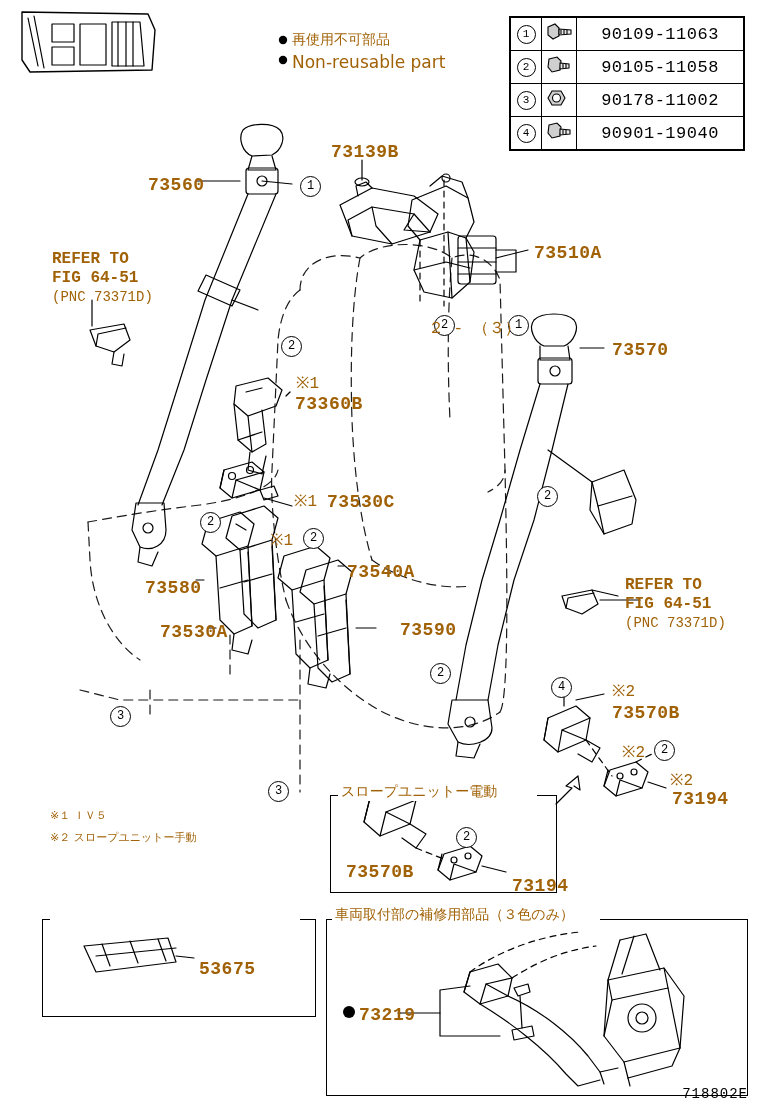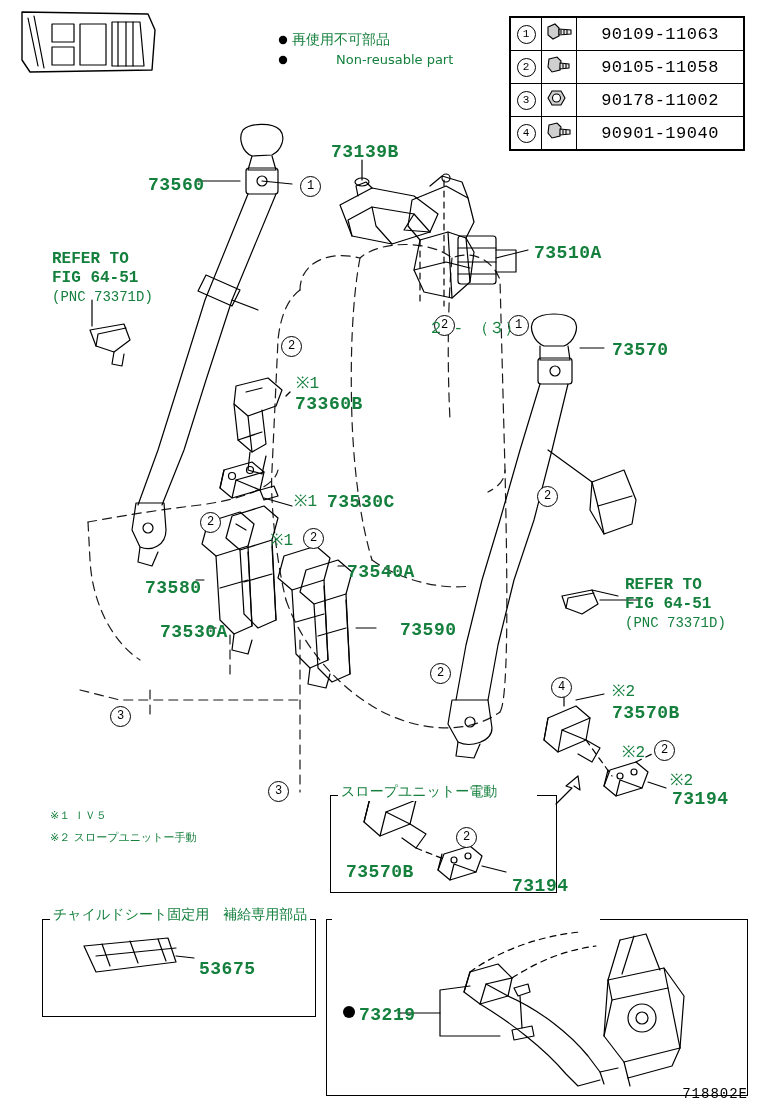--- a/index.html
+++ b/index.html
@@ -25,21 +25,21 @@
     left: 0; top: 0;
     width: 760px;
     height: 1112px;
   }
   .lbl {
     position: absolute;
     white-space: nowrap;
     font-family: "Liberation Mono", "DejaVu Sans Mono", monospace;
     font-size: 17px;
     letter-spacing: 0px;
-    color: #15803d;
+    color: #a16207;
   }
   .lbl.part {
     font-size: 18px;
     font-weight: bold;
     letter-spacing: 0.5px;
   }
   .lbl.jp {
     font-family: "DejaVu Sans", sans-serif;
     font-size: 14px;
     font-weight: normal;
@@ -442,21 +442,21 @@
               <path d="M19 10 L19 14 M22 10 L22 14"></path>
             </g>
           </svg>
         </td>
         <td class="pn">90901-19040</td>
       </tr>
     </tbody>
   </table>
 
   <div class="lbl jp" style="left:292px; top:31px;">再使用不可部品</div>
-  <div class="lbl jp" style="left:292px; top:52px; font-size:13px;margin-left:44px;">Non-reusable part</div>
+  <div class="lbl jp" style="left:292px; top:52px; font-size:17px;">Non-reusable part</div>
 
   <div class="lbl part" style="left:148px; top:175px;">73560</div>
   <div class="lbl part" style="left:331px; top:142px;">73139B</div>
   <div class="lbl part" style="left:534px; top:243px;">73510A</div>
   <div class="lbl part" style="left:612px; top:340px;">73570</div>
   <div class="lbl part" style="left:295px; top:394px;">73360B</div>
   <div class="lbl part" style="left:327px; top:492px;">73530C</div>
   <div class="lbl part" style="left:347px; top:562px;">73540A</div>
   <div class="lbl part" style="left:145px; top:578px;">73580</div>
   <div class="lbl part" style="left:160px; top:622px;">73530A</div>
@@ -505,21 +505,21 @@
   <div class="lbl note" style="left:50px; top:828px;">※２ スロープユニットー手動</div>
 
   <div class="boxline" style="left:330px; top:795px; width:225px; height:97px; border-top:none;"></div>
   <div class="boxline" style="left:330px; top:795px; width:8px; height:0; border:none; border-top:1.5px solid #000;"></div>
   <div class="boxline" style="left:537px; top:795px; width:19px; height:0; border:none; border-top:1.5px solid #000;"></div>
   <div class="lbl jp" style="left:338px; top:783px; background:#fff; padding:0 3px;">スロープユニットー電動</div>
 
   <div class="boxline" style="left:42px; top:919px; width:272px; height:97px; border-top:none;"></div>
   <div class="boxline" style="left:42px; top:919px; width:8px; height:0; border:none; border-top:1.5px solid #000;"></div>
   <div class="boxline" style="left:300px; top:919px; width:16px; height:0; border:none; border-top:1.5px solid #000;"></div>
-  <div class="lbl jp" style="left:50px; top:906px; background:#fff; padding:0 3px;">チャイルドシート固定用　補給専用部品</div>
 
   <div class="boxline" style="left:326px; top:919px; width:420px; height:176px; border-top:none;"></div>
   <div class="boxline" style="left:326px; top:919px; width:6px; height:0; border:none; border-top:1.5px solid #000;"></div>
   <div class="boxline" style="left:600px; top:919px; width:148px; height:0; border:none; border-top:1.5px solid #000;"></div>
+  <div class="lbl jp" style="left:332px; top:906px; background:#fff; padding:0 3px;">車両取付部の補修用部品（３色のみ）</div>
 
   <div class="footer-code">718802E</div>
 
 </div>
 
 </body></html>

